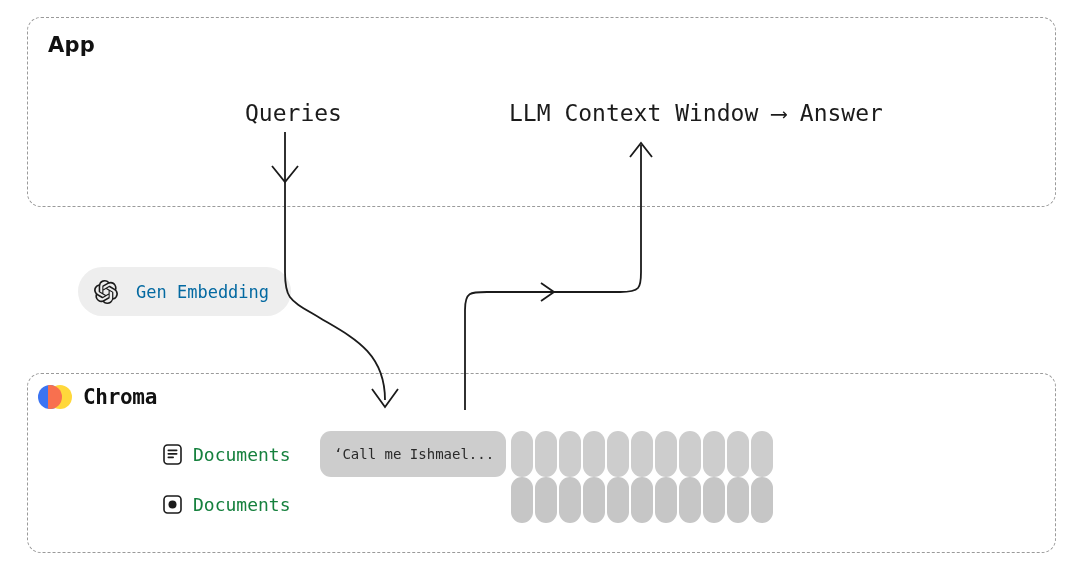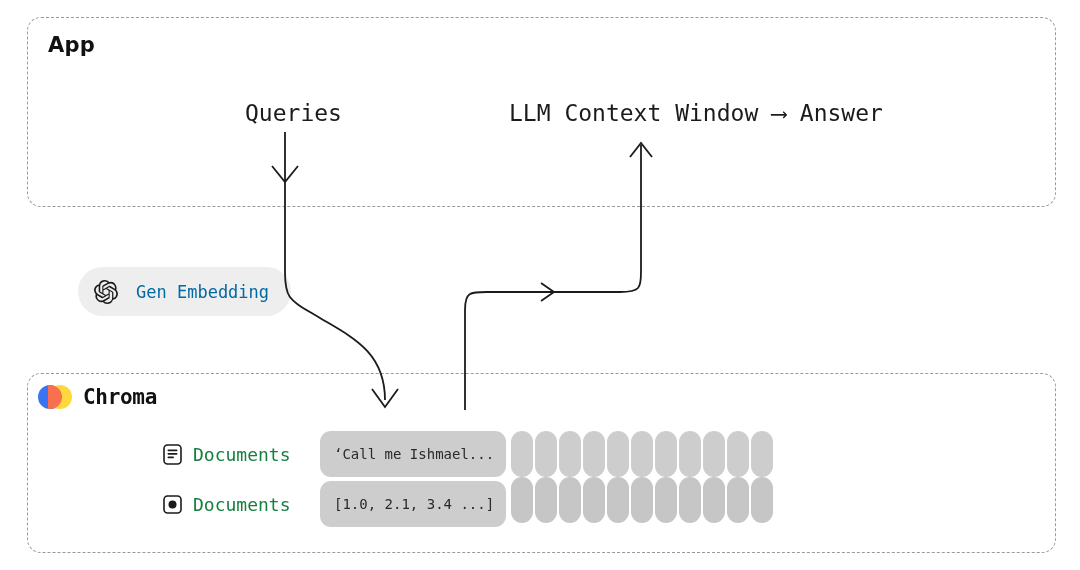--- a/index.html
+++ b/index.html
@@ -226,23 +226,20 @@
     <svg class="row-icon" viewBox="0 0 19 21">
       <rect x="1" y="2" width="17" height="17" rx="3.5" fill="none" stroke="#1b1b1b" stroke-width="1.6"></rect>
       <circle cx="9.5" cy="10.5" r="4" fill="#1b1b1b"></circle>
     </svg>
     <span class="row-label">Documents</span>
   </div>
 
   <div class="value-card" id="card-documents">
     <span class="value-text">‘Call me Ishmael...</span>
   </div>
-  <div class="value-card" id="card-embeddings">
-    <span class="value-text">[1.0, 2.1, 3.4 ...]</span>
-  </div>
 
   <div id="pill-grid">
       <div class="pill-col">
         <div class="pill"></div>
         <div class="pill lower"></div>
       </div>
       <div class="pill-col">
         <div class="pill"></div>
         <div class="pill lower"></div>
       </div>

